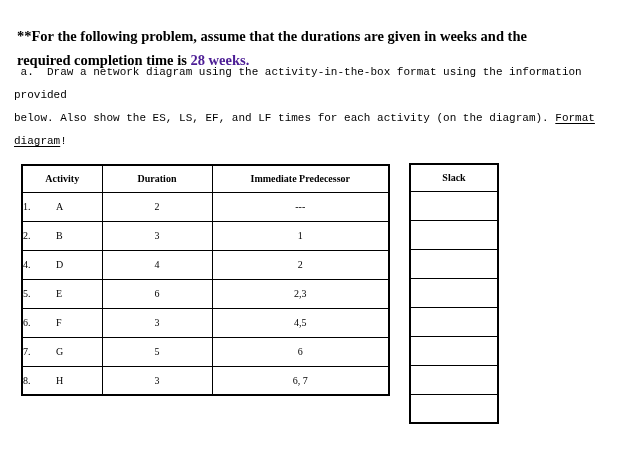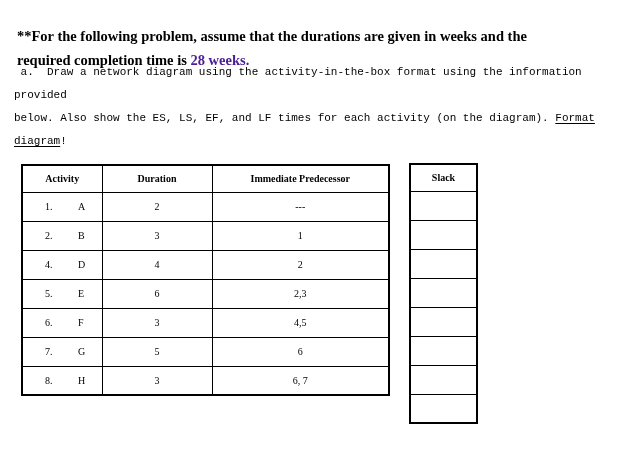--- a/index.html
+++ b/index.html
@@ -42,38 +42,38 @@
     text-decoration: underline;
     text-underline-offset: 2px;
   }
   table {
     position: absolute;
     border-collapse: collapse;
     table-layout: fixed;
     font-size: 10px;
   }
   .activity-table { left: 21px; top: 164px; width: 367px; }
-  .slack-table    { left: 409px; top: 163px; width: 69px; }
+  .slack-table    { left: 409px; top: 163px; width: 90px; }
   th, td {
     border: 1.5px solid #000000;
     text-align: center;
     vertical-align: middle;
     font-weight: normal;
     overflow: hidden;
   }
   .activity-table, .slack-table { border: 2px solid #000000; }
   .activity-table th, .slack-table th {
     font-weight: bold;
     height: 27px;
   }
   .activity-table td, .slack-table td { height: 29px; }
   .col-activity { width: 80px; }
   .col-duration { width: 110px; }
   .col-pred     { width: 177px; }
-  td.activity-cell { text-align: left; padding-left: 22px; }
+  td.activity-cell { text-align: left; }
   .act-no { display: inline-block; width: 33px; }
 </style>
 </head>
 <body>
 
 <div class="page">
 
   <p class="intro"><span>**For the following problem, assume that the durations are given in weeks and the</span><br><span>required completion time is </span><span class="red-underline">28 weeks.</span></p>
 
   <p class="instruction"><span> a.  Draw a network diagram using the activity-in-the-box format using the information provided</span><br><span>below. Also show the ES, LS, EF, and LF times for each activity (on the diagram). </span><span class="u">Format</span><br><span class="u">diagram</span><span>!</span></p>

